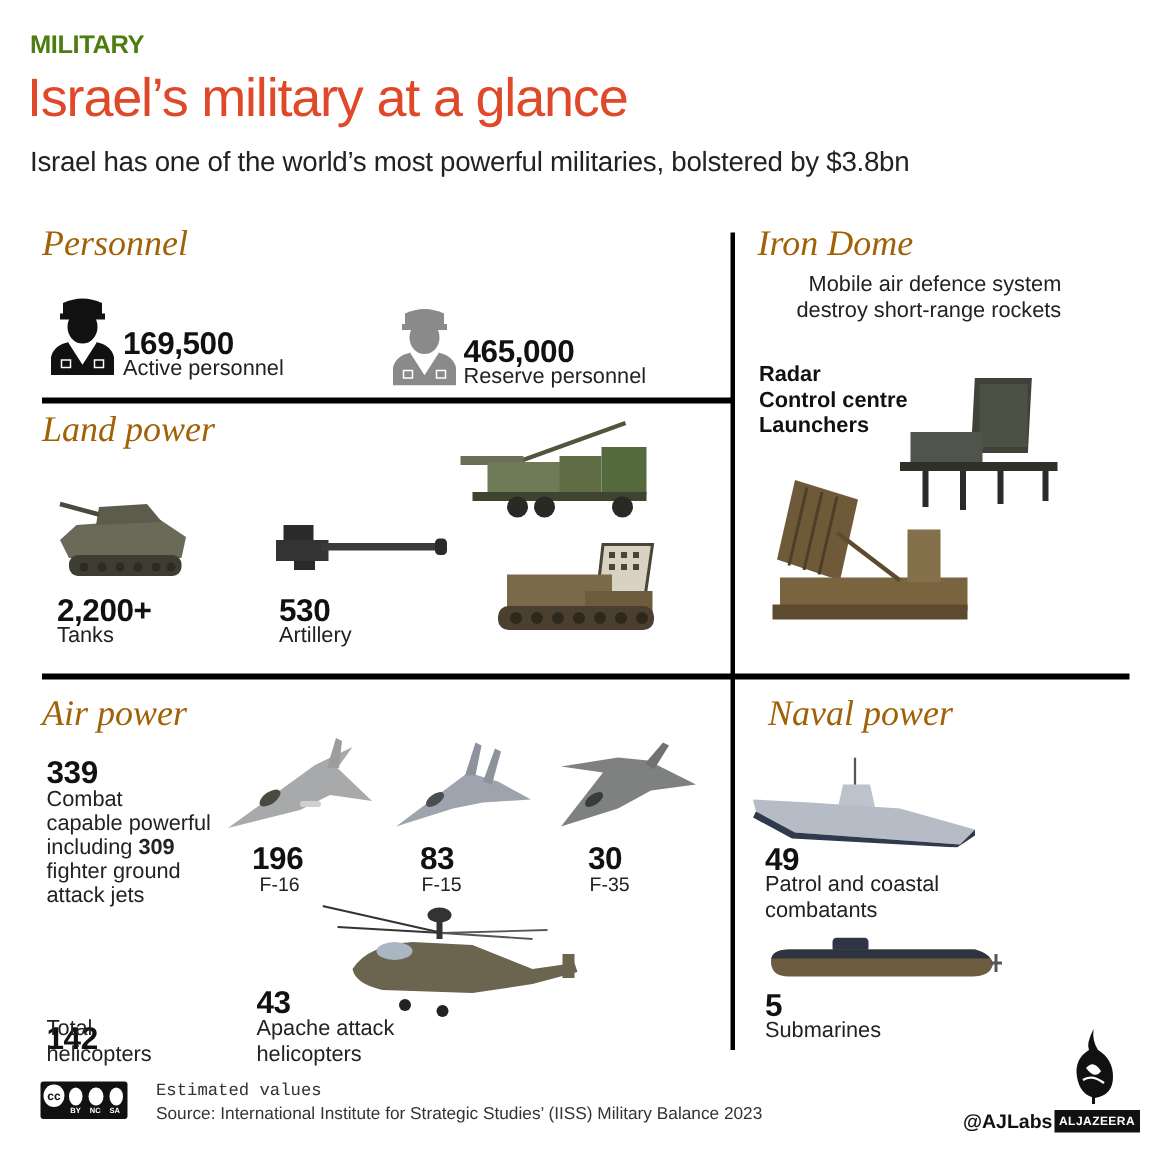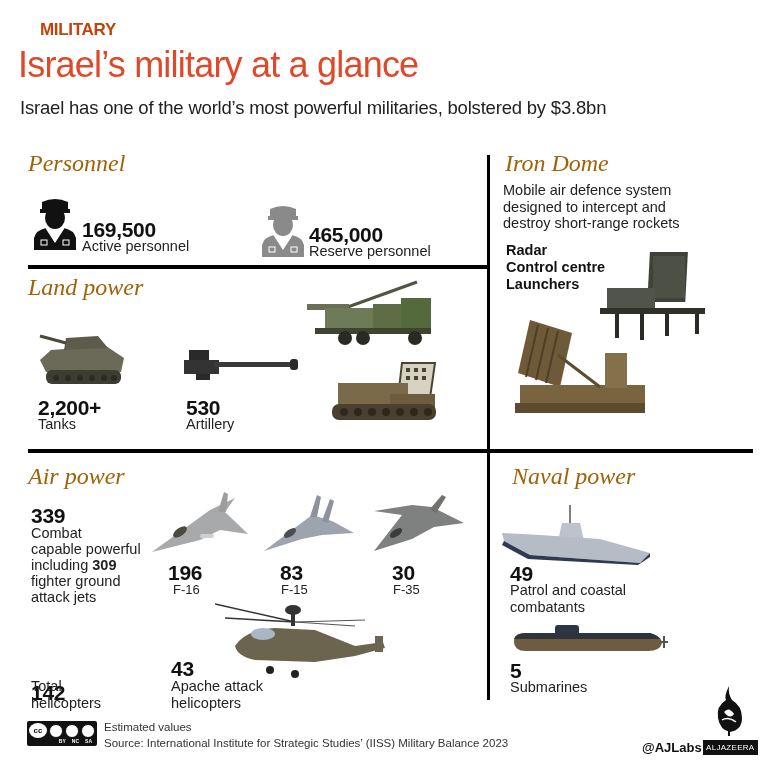--- a/index.html
+++ b/index.html
@@ -1,19 +1,19 @@
 <!DOCTYPE html>
 <html><head>
 <meta charset="utf-8">
 <style>
   * { box-sizing: border-box; margin: 0; padding: 0; }
   html, body { width: 770px; height: 770px; background: #ffffff; overflow: hidden; }
   body { position: relative; font-family: "Liberation Sans", "DejaVu Sans", sans-serif; color: #111; }
   .abs { position: absolute; }
-  .kicker { left: 20px; top: 20px; font-weight: bold; font-size: 17px; letter-spacing: -0.3px; color: #c2410c; margin-left: 20px; }
+  .kicker { left: 20px; top: 20px; font-weight: bold; font-size: 17px; letter-spacing: -0.3px; color: #4d7c0f; }
   .title { left: 18px; top: 44px; font-size: 36px; color: #E0482A; letter-spacing: -0.8px; font-weight: normal; }
   .intro { left: 20px; top: 95px; width: 730px; font-size: 18.5px; line-height: 25px; color: #222; letter-spacing: -0.2px; }
   .section-title { font-family: "Liberation Serif", "DejaVu Serif", serif; font-style: italic; font-size: 24px; color: #a16207; }
   .big { font-weight: bold; font-size: 21px; color: #111; line-height: 22px; letter-spacing: -0.3px; }
   .lbl { font-size: 14.5px; color: #222; line-height: 17px; }
   .hline { background: #000; height: 4px; }
   .vline { background: #000; width: 3px; }
   .bold-list { font-weight: bold; font-size: 14.5px; line-height: 17px; color: #111; }
   .desc { font-size: 14.5px; line-height: 16.5px; color: #222; }
   .foot { font-size: 11.5px; color: #333; }
@@ -57,23 +57,22 @@
     <path d="M2 52 L2 40 Q4 32 14 30 L23 44 L32 30 Q42 32 44 40 L44 52 Z" fill="#8a8a8a"></path>
     <path d="M14 30 L23 44 L32 30" stroke="#fff" stroke-width="1.2" fill="none"></path>
     <rect x="9" y="42" width="6" height="5" fill="none" stroke="#fff" stroke-width="1"></rect>
     <rect x="31" y="42" width="6" height="5" fill="none" stroke="#fff" stroke-width="1"></rect>
   </svg>
 </div>
 <div class="abs big" style="left:309px; top:224px;">465,000</div>
 <div class="abs lbl" style="left:309px; top:243px;">Reserve personnel</div>
 
 <div class="abs section-title" style="left:505px; top:150px;">Iron Dome</div>
-<div class="abs desc" style="left:503px; top:182px;">
+<div class="abs desc" style="left:531px; top:182px;text-align:right;">
   <div>Mobile air defence system</div>
-  <div>designed to intercept and</div>
   <div>destroy short-range rockets</div>
 </div>
 <div class="abs bold-list" style="left:506px; top:242px;">
   <div>Radar</div>
   <div>Control centre</div>
   <div>Launchers</div>
 </div>
 
 <div class="img-box" style="left:595px; top:250px;">
   <svg width="115" height="90" viewBox="0 0 115 90">
@@ -269,38 +268,38 @@
     <rect x="45" y="0" width="24" height="10" rx="3" fill="#2e3646"></rect>
     <path d="M4 16 Q4 8 16 8 L140 8 Q152 12 152 18 Q150 26 138 26 L16 26 Q4 26 4 16Z" fill="#6d5c40"></path>
     <path d="M4 14 Q6 8 16 8 L140 8 Q148 10 150 14 Z" fill="#2e3340"></path>
     <line x1="150" y1="17" x2="158" y2="17" stroke="#555" stroke-width="2"></line>
     <line x1="154" y1="11" x2="154" y2="23" stroke="#555" stroke-width="2"></line>
   </svg>
 </div>
 <div class="abs big" style="left:510px; top:660px;">5</div>
 <div class="abs lbl" style="left:510px; top:679px;">Submarines</div>
 
-<div class="abs" style="left:27px; top:721px; width:70px; height:25px; background:#111; border-radius:2px; padding:2px;">
+<div class="abs" style="left:27px; top:721px; width:58px; height:25px; background:#111; border-radius:2px; padding:2px;">
   <div style="display:flex; gap:2px; align-items:center;">
     <span style="display:inline-block; width:18px; height:15px; border-radius:50%; background:#fff; color:#111; font-size:8px; font-weight:bold; text-align:center; line-height:15px;">cc</span>
     <span style="display:inline-block; width:14px; height:14px; border-radius:50%; background:#fff; border:1px solid #111;"></span>
     <span style="display:inline-block; width:14px; height:14px; border-radius:50%; background:#fff; border:1px solid #111;"></span>
     <span style="display:inline-block; width:14px; height:14px; border-radius:50%; background:#fff; border:1px solid #111;"></span>
   </div>
   <div style="display:flex; justify-content:flex-end; gap:6px; font-size:5px; color:#fff; font-weight:bold; line-height:6px; padding-right:3px;">
     <span>BY</span>
     <span>NC</span>
     <span>SA</span>
   </div>
 </div>
-<div class="abs foot" style="left:104px; top:721px;">Estimated values</div>
+<div class="abs foot" style="left:104px; top:721px;font-family:Liberation Mono, monospace;">Estimated values</div>
 <div class="abs foot" style="left:104px; top:737px;">Source: International Institute for Strategic Studies’ (IISS) Military Balance 2023</div>
 
 <div class="abs" style="left:712px; top:686px;">
   <svg width="34" height="50" viewBox="0 0 34 50">
     <path d="M17 0 Q12 10 14 14 Q4 20 6 32 Q8 44 18 46 Q30 44 30 32 Q30 20 20 14 Q16 8 17 0Z" fill="#111"></path>
     <path d="M12 26 Q17 20 22 28 Q18 34 12 26Z" fill="#fff"></path>
     <path d="M10 34 Q16 30 24 36" stroke="#fff" stroke-width="1.5" fill="none"></path>
     <rect x="16" y="44" width="2" height="6" fill="#111"></rect>
   </svg>
 </div>
 <div class="abs" style="left:642px; top:740px; font-weight:bold; font-size:13px; color:#111;">@AJLabs</div>
-<div class="abs" style="left:703px; top:740px; background:#111; color:#fff; font-weight:normal; font-size:8px; padding:3px 3px; letter-spacing:0.3px;">ALJAZEERA</div>
+<div class="abs" style="left:703px; top:740px; background:#111; color:#fff; font-weight:bold; font-size:8px; padding:3px 3px; letter-spacing:0.3px;">ALJAZEERA</div>
 
 </body></html>

